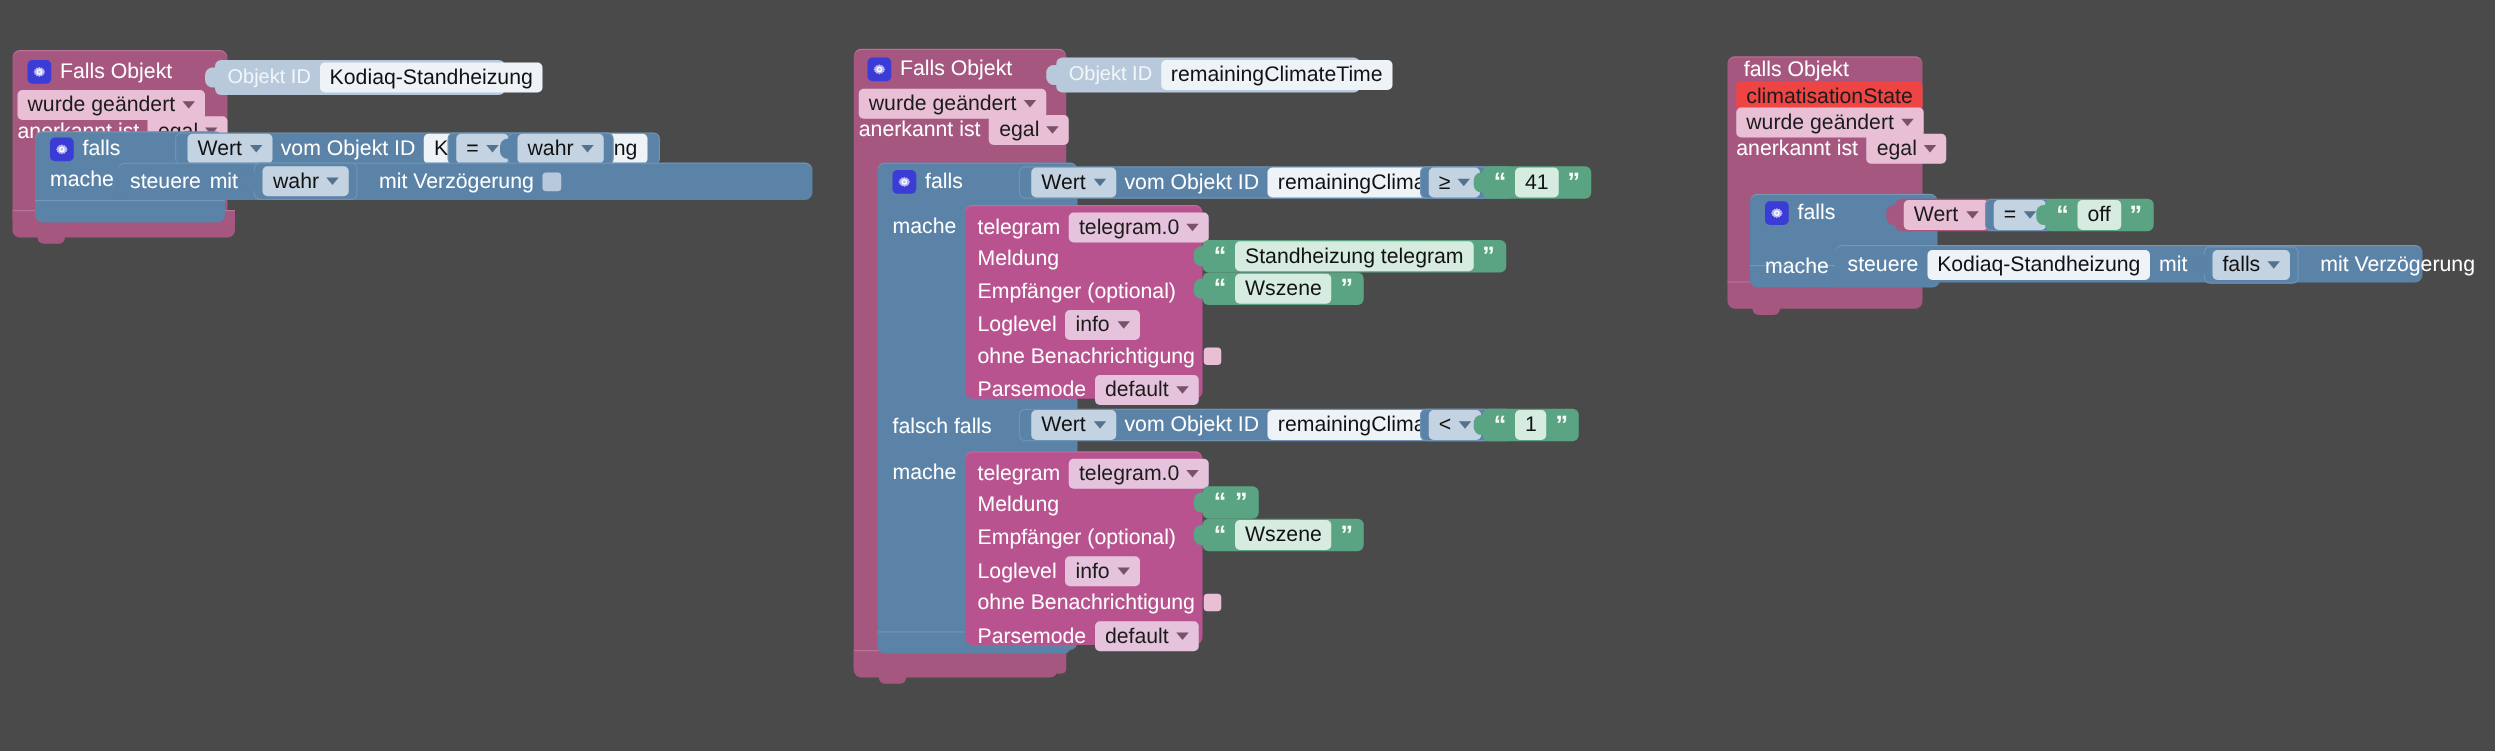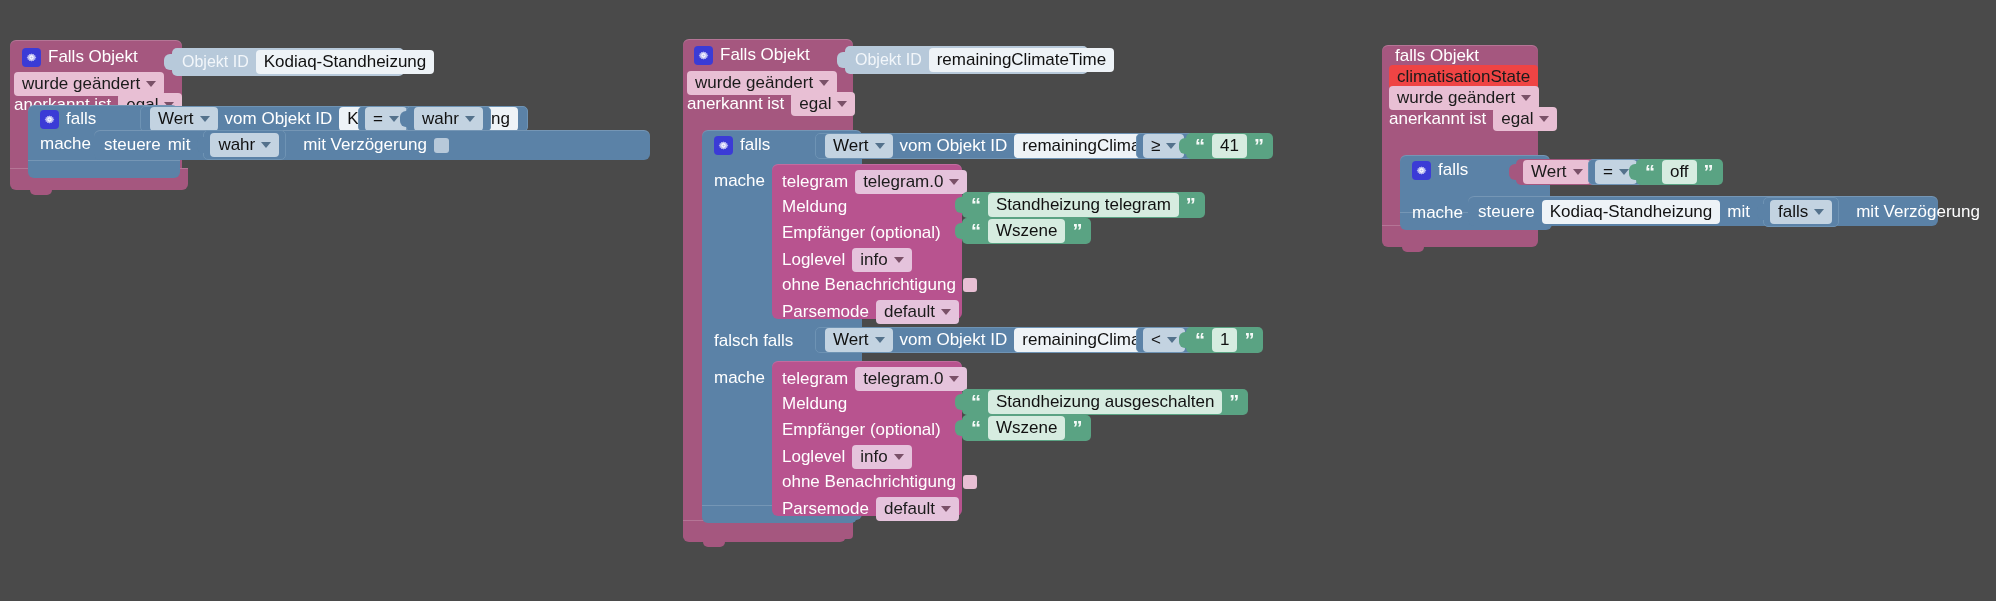--- a/index.html
+++ b/index.html
@@ -315,21 +315,20 @@
   <div class="row" style="position:absolute;left:782px;top:367px;">
     <span class="label">telegram</span>
     <span class="chip" style="background:#e5c3dc;">
         <span>telegram.0</span>
         <i class="caret"></i>
       </span>
   </div>
   <div class="label" style="position:absolute;left:782px;top:393px;">Meldung</div>
   <div class="val val-green notch-l" style="position:absolute;left:962px;top:389px;height:26px;padding:3px 9px;">
     <span class="quote">“</span>
-    <span class="chip chip-green">Standheizung ausgeschalten</span>
     <span class="quote">”</span>
   </div>
   <div class="label" style="position:absolute;left:782px;top:419px;">Empfänger (optional)</div>
   <div class="val val-green notch-l" style="position:absolute;left:962px;top:415px;height:26px;padding:3px 9px;">
     <span class="quote">“</span>
     <span class="chip chip-green">Wszene</span>
     <span class="quote">”</span>
   </div>
   <div class="row" style="position:absolute;left:782px;top:445px;">
     <span class="label">Loglevel</span>

